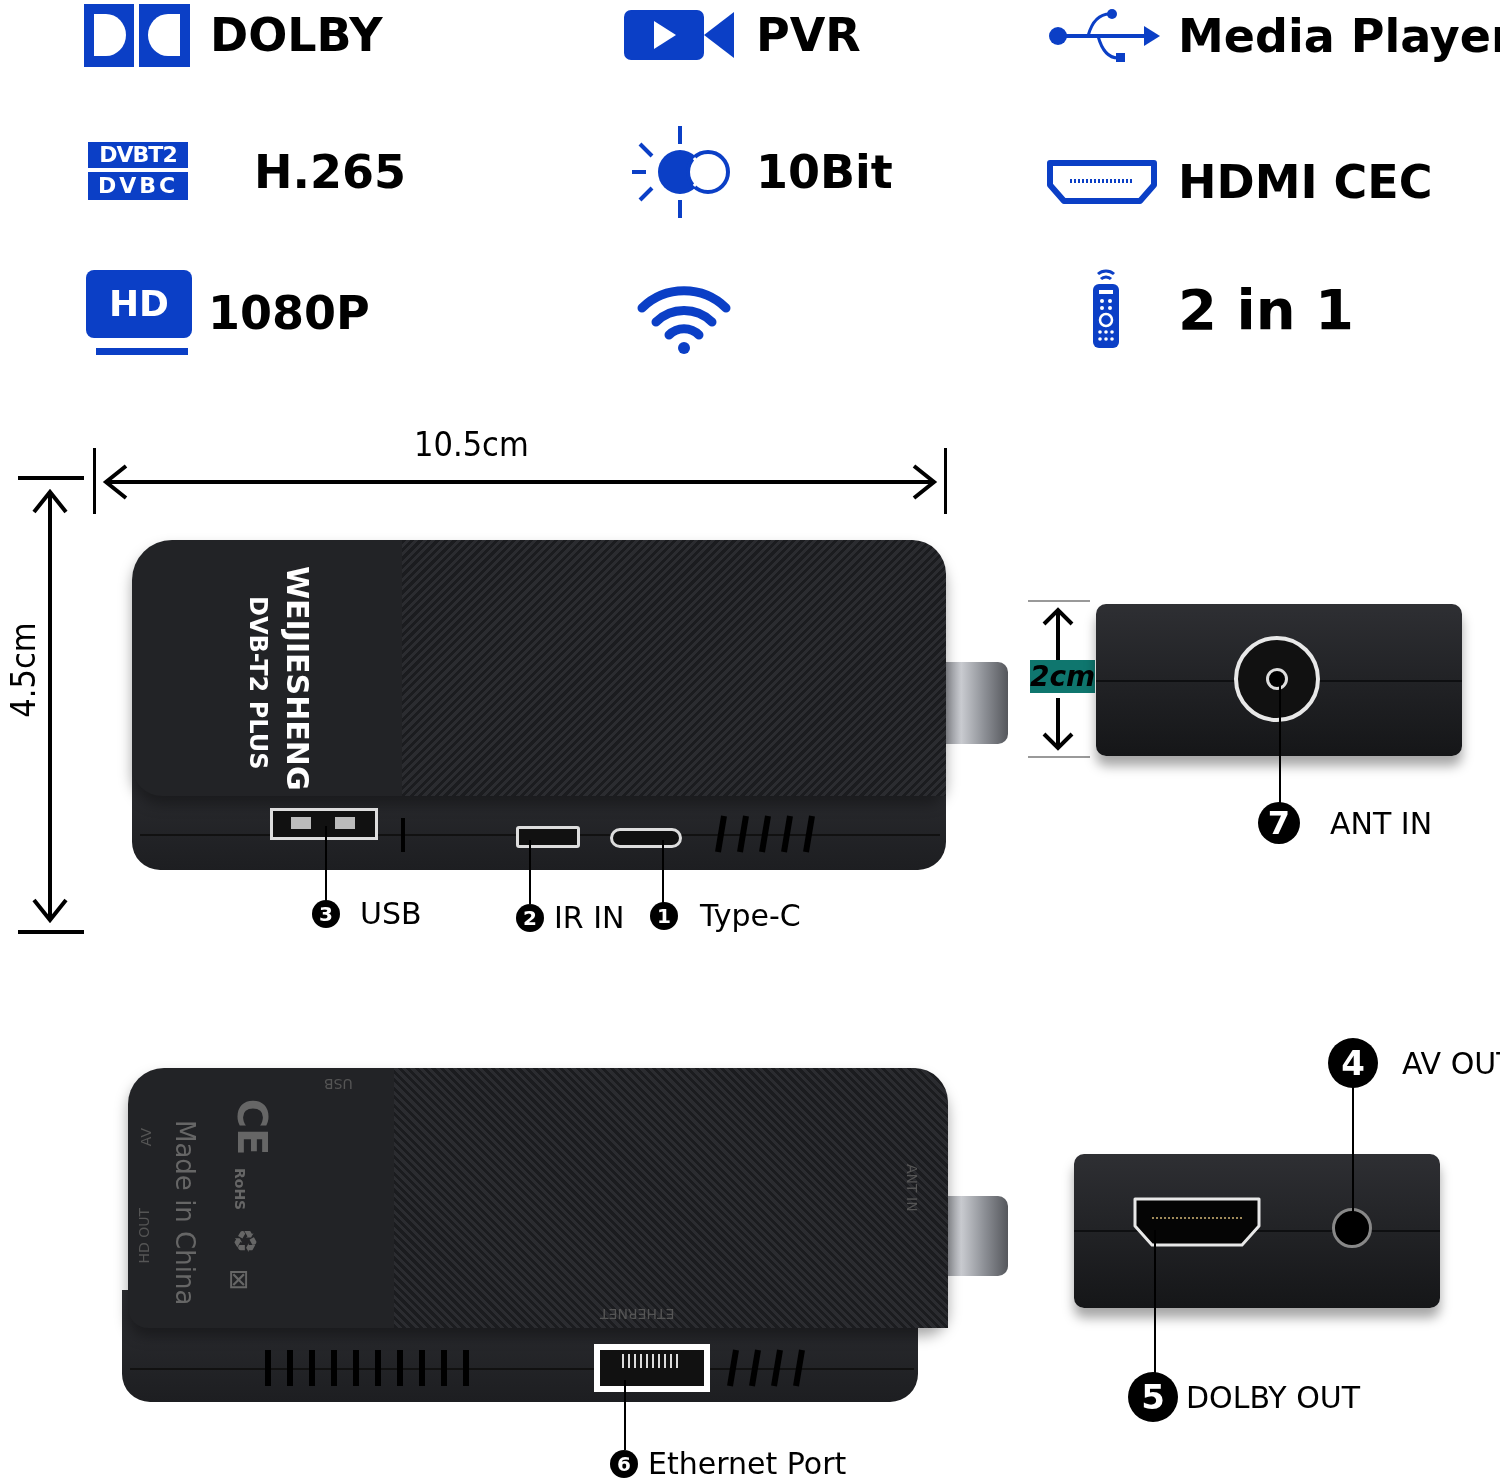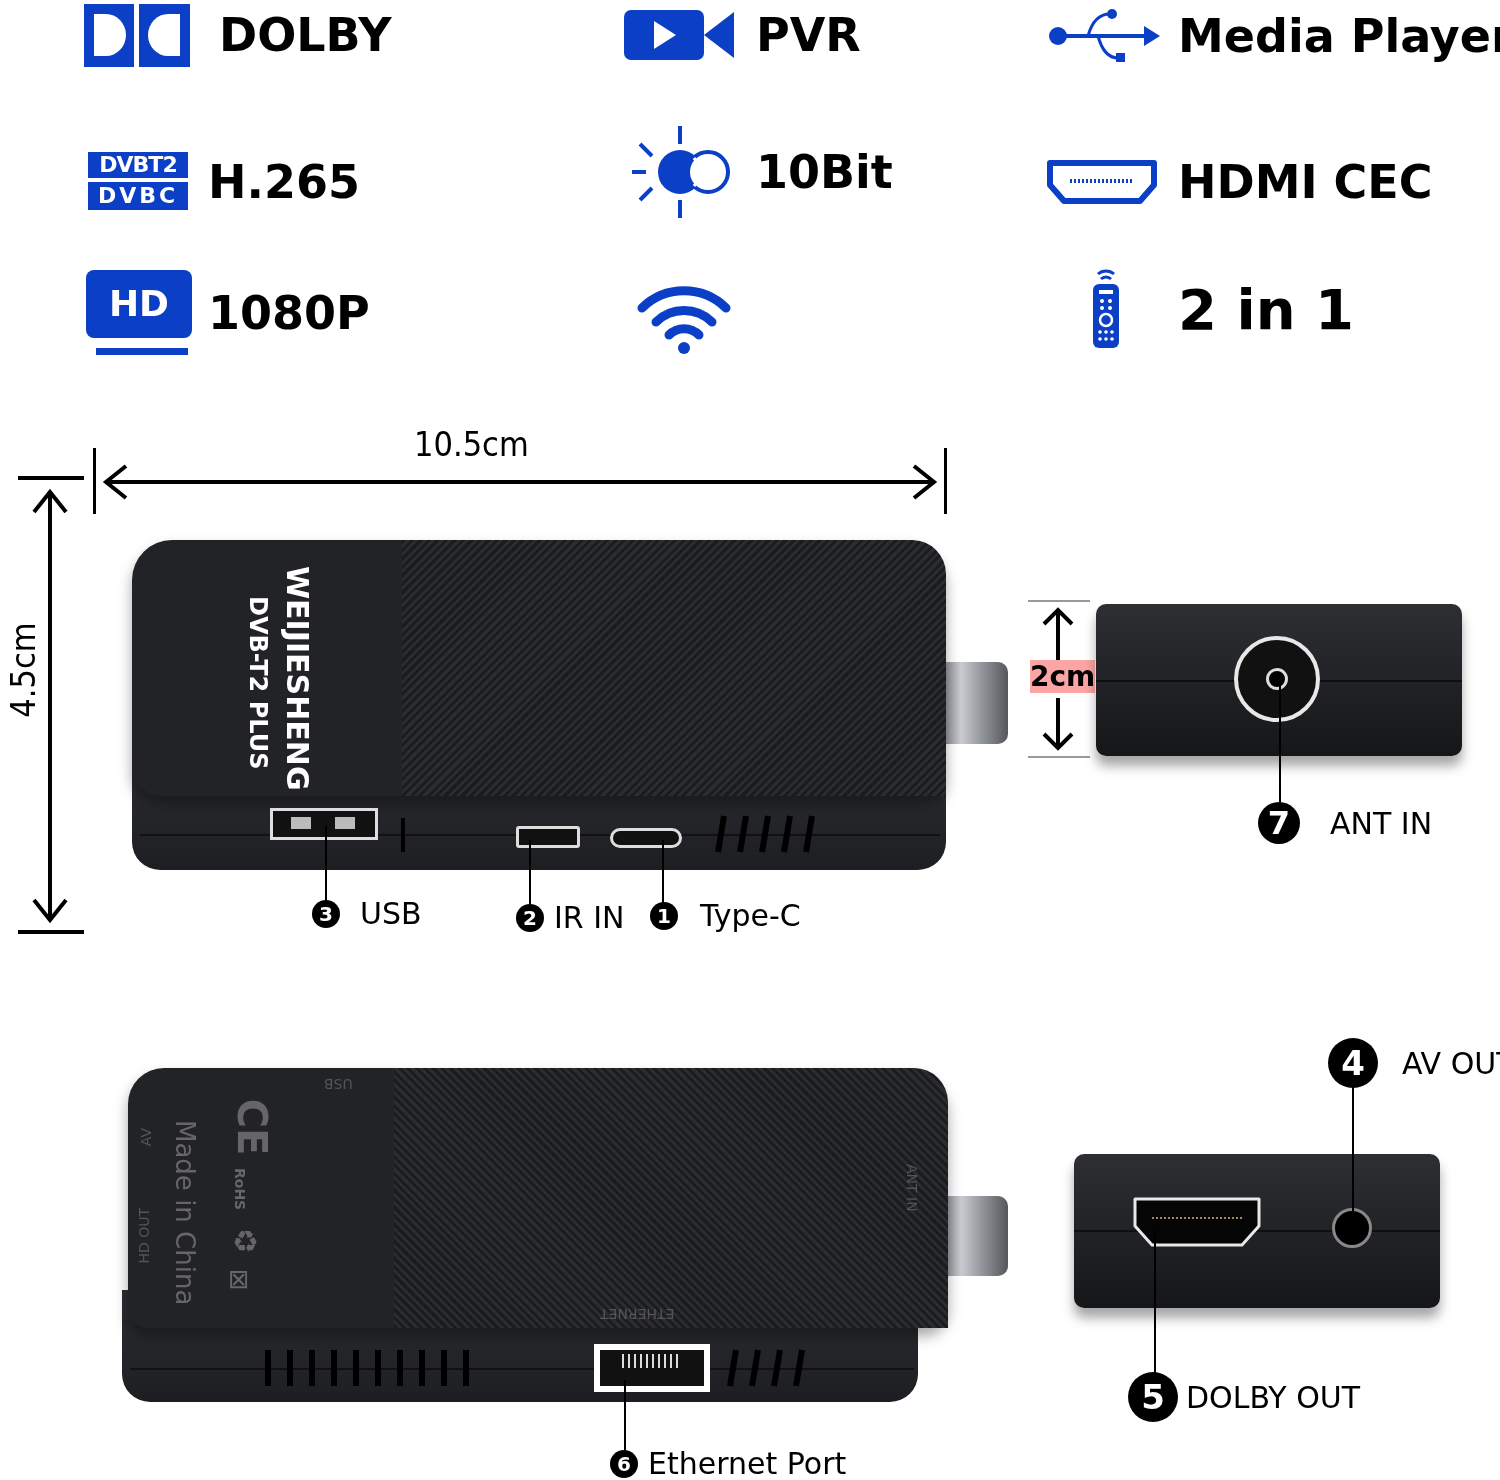--- a/index.html
+++ b/index.html
@@ -21,24 +21,24 @@
 </head>
 <body>
 
 <div class="feat" style="left:84px;top:2px;height:66px;">
   <svg width="106" height="66" viewBox="0 0 106 66">
     <rect x="0" y="2" width="50" height="63" fill="#0b3fc6"></rect>
     <rect x="55" y="2" width="51" height="63" fill="#0b3fc6"></rect>
     <path d="M10 12 H22 A20 21 0 0 1 22 54 H10 Z" fill="#fff"></path>
     <path d="M96 12 H84 A20 21 0 0 0 84 54 H96 Z" fill="#fff"></path>
   </svg>
-  <span class="feat-label" style="margin-left:29px;">DOLBY</span>
-</div>
-
-<div class="feat" style="left:88px;top:152px;height:60px;">
+  <span class="feat-label" style="margin-left:20px;">DOLBY</span>
+</div>
+
+<div class="feat" style="left:88px;top:142px;height:60px;gap:46px;">
   <div style="width:100px;height:60px;position:relative;">
     <div style="position:absolute;left:0;top:0;width:100px;height:26px;background:#0b3fc6;color:#fff;font-weight:bold;font-size:22px;line-height:26px;text-align:center;letter-spacing:-1px;">DVBT2</div>
     <div style="position:absolute;left:0;top:30px;width:100px;height:28px;background:#0b3fc6;color:#fff;font-weight:bold;font-size:22px;line-height:28px;text-align:center;letter-spacing:3px;">DVBC</div>
   </div>
   <span class="feat-label" style="margin-left:20px;">H.265</span>
 </div>
 
 <div class="feat" style="left:86px;top:270px;height:86px;">
   <div style="width:106px;height:86px;position:relative;">
     <div style="position:absolute;left:0;top:0;width:106px;height:68px;background:#0b3fc6;border-radius:8px;color:#fff;font-weight:bold;font-size:36px;line-height:68px;text-align:center;">HD</div>
@@ -187,21 +187,21 @@
 </div>
 
 <div class="line" style="left:1028px;top:600px;width:62px;height:2px;background:#999;"></div>
 <div class="line" style="left:1028px;top:756px;width:62px;height:2px;background:#999;"></div>
 <svg class="abs" style="left:1040px;top:606px;" width="36" height="146" viewBox="0 0 36 146">
   <line x1="18" y1="4" x2="18" y2="56" stroke="#000" stroke-width="4"></line>
   <line x1="18" y1="92" x2="18" y2="142" stroke="#000" stroke-width="4"></line>
   <polyline points="4,18 18,4 32,18" fill="none" stroke="#000" stroke-width="4"></polyline>
   <polyline points="4,128 18,142 32,128" fill="none" stroke="#000" stroke-width="4"></polyline>
 </svg>
-<div class="abs" style="left:1030px;top:660px;font-weight:bold;font-size:28px;background:#fca5a5;">2cm</div>
+<div class="abs" style="left:1030px;top:660px;font-weight:bold;font-size:28px;background:#0f766e;font-style:italic;">2cm</div>
 
 <div class="end-view" style="left:1096px;top:604px;width:366px;height:152px;">
   <div style="position:absolute;left:0;top:76px;width:366px;height:2px;background:#0e0f11;"></div>
   <div style="position:absolute;left:138px;top:32px;width:86px;height:86px;border-radius:50%;background:#111;border:4px solid #e8e8e8;box-sizing:border-box;">
     <div style="position:absolute;left:28px;top:28px;width:22px;height:22px;border-radius:50%;border:3px solid #ddd;box-sizing:border-box;background:#000;"></div>
   </div>
 </div>
 <div class="line" style="left:1279px;top:680px;width:2px;height:124px;"></div>
 <div class="callout" style="left:1258px;top:802px;gap:30px;">
   <span class="num" style="width:42px;height:42px;font-size:32px;">7</span>

